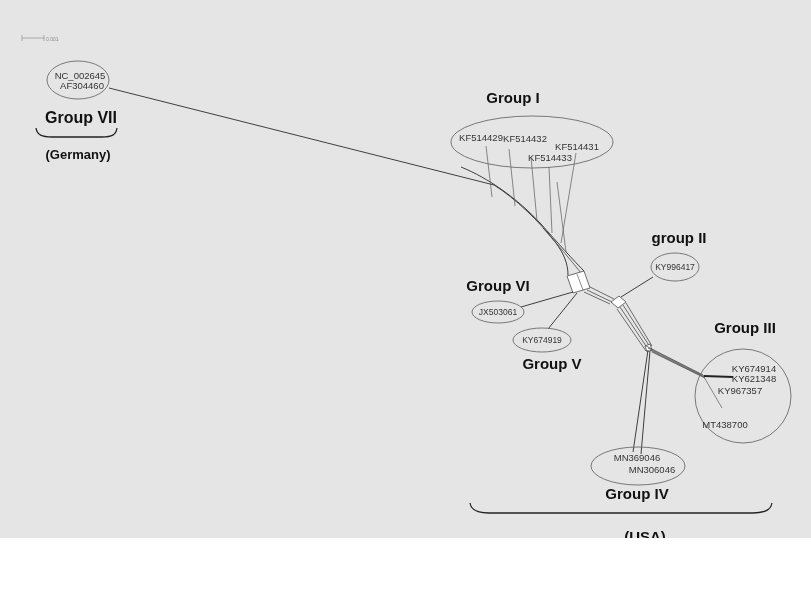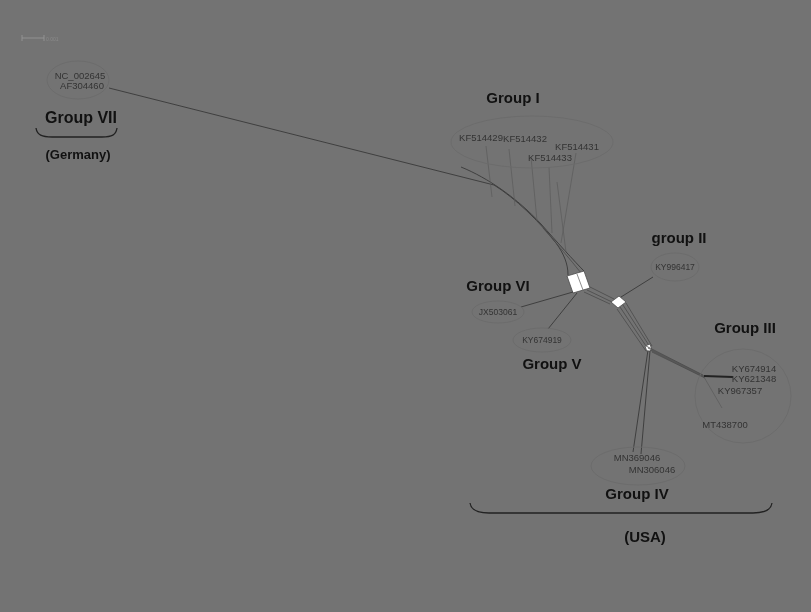--- a/index.html
+++ b/index.html
@@ -1,17 +1,17 @@
 <!DOCTYPE html>
 <html><head>
 <meta charset="utf-8">
 <style>
   html,body{margin:0;padding:0;background:#fff;}
   #figure{
-    position:relative;width:811px;height:612px;background:#737373;overflow:hidden;
+    position:relative;width:811px;height:538px;background:#e5e5e5;overflow:hidden;
     font-family:"Liberation Sans",sans-serif;
   }
   svg{position:absolute;left:0;top:0;}
   svg text{fill:#2b2b2b;}
   .member{font-size:9.5px;fill:#333;}
   .member-sm{font-size:8.5px;fill:#333;}
   .grp{font-size:15px;font-weight:bold;fill:#111;}
   .grp-lg{font-size:16px;font-weight:bold;fill:#111;}
   .sub{font-size:13px;font-weight:bold;fill:#111;}
   .scaletxt{font-size:5px;fill:#8a8a8a;}

